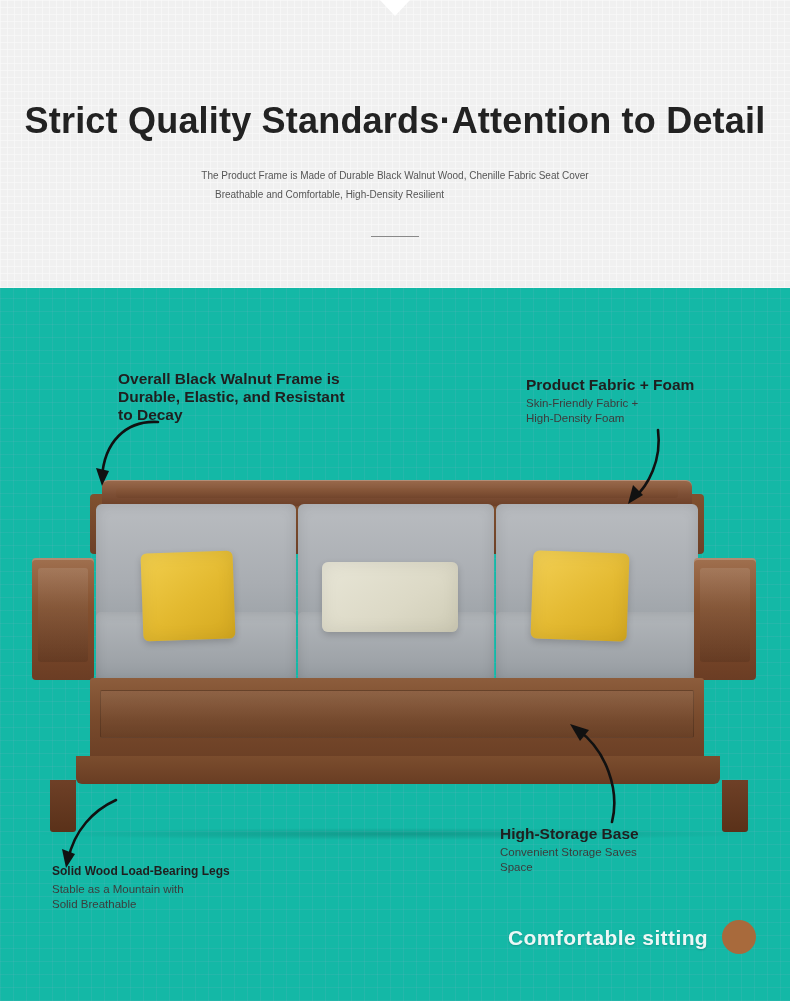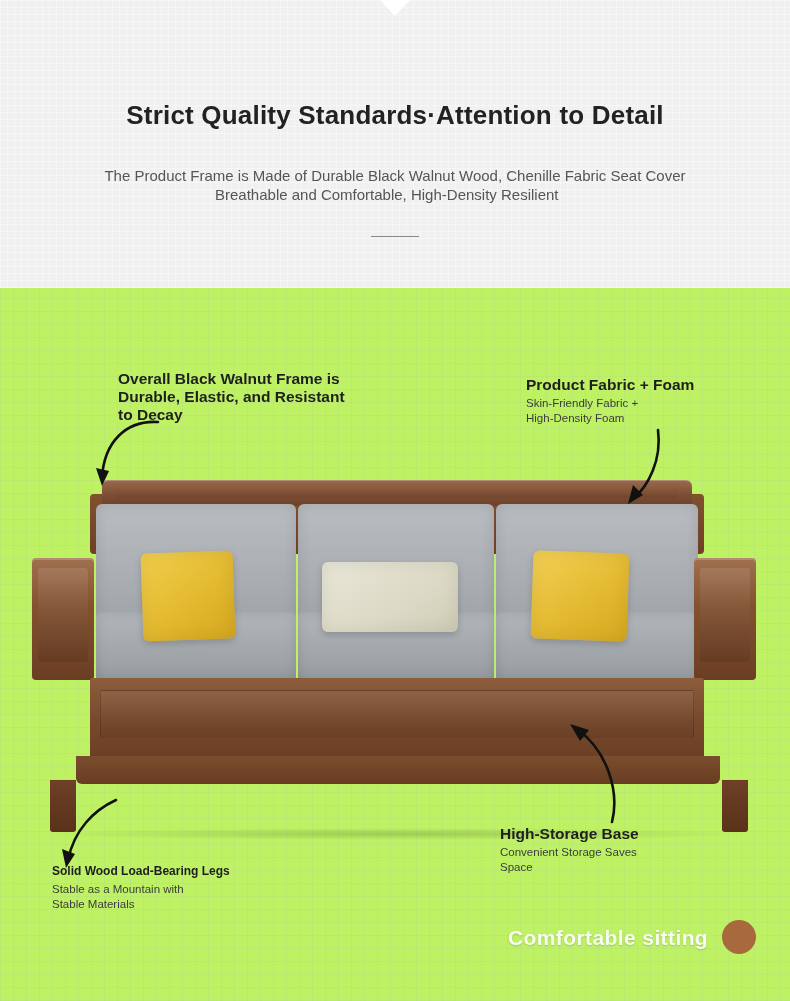--- a/index.html
+++ b/index.html
@@ -40,31 +40,31 @@
     height: 16px;
     margin-left: -15px;
     background: #ffffff;
     clip-path: polygon(0 0, 100% 0, 50% 100%);
   }
   .header-title {
     position: absolute;
     left: 0; top: 100px;
     width: 790px;
     text-align: center;
-    font-size: 26px;
+    font-size: 36px;
     font-weight: bold;
     color: #222222;
     letter-spacing: .2px;
   }
   .header-sub {
     position: absolute;
     left: 0; top: 166px;
     width: 790px;
     text-align: center;
-    font-size: 15px;
+    font-size: 10px;
     color: #555555;
     line-height: 19px;
   }
   .header-sub .l2 {
     display: block;
     width: 360px;
     margin: 0 auto;
     text-align: left;
   }
   .header-sub .l3 {
@@ -83,21 +83,21 @@
     height: 1px;
     margin-left: -24px;
     background: #8a8a8a;
   }
 
   
   .body-area {
     position: absolute;
     left: 0; top: 288px;
     width: 790px; height: 713px;
-    background: #bef264;
+    background: #14b8a6;
     overflow: hidden;
     text-decoration: underline;
   }
   .body-area:before {
     content: "";
     position: absolute;
     left: 0; top: 0; right: 0; bottom: 0;
     background-image:
       repeating-linear-gradient(0deg, rgba(150,175,200,0.12) 0 1px, rgba(0,0,0,0) 1px 13px),
       repeating-linear-gradient(90deg, rgba(150,175,200,0.12) 0 1px, rgba(0,0,0,0) 1px 13px);
@@ -359,21 +359,21 @@
   </div>
   <svg class="arrow a-storage" width="80" height="110" viewBox="0 0 80 110">
     <path d="M56,104 C64,72 50,32 22,12" fill="none" stroke="#111" stroke-width="2.6" stroke-linecap="round"></path>
     <path d="M14,6 L33,12 L24,23 Z" fill="#111"></path>
   </svg>
 
   <div class="callout c-legs">
     <div class="co-title small">Solid Wood Load-Bearing Legs</div>
     <div class="co-sub">
       <span>Stable as a Mountain with</span><br>
-      <span>Stable Materials</span>
+      <span>Solid Breathable</span>
     </div>
   </div>
   <svg class="arrow a-legs" width="70" height="78" viewBox="0 0 70 78">
     <path d="M56,4 C34,14 14,34 8,64" fill="none" stroke="#111" stroke-width="2.6" stroke-linecap="round"></path>
     <path d="M6,72 L2,53 L15,58 Z" fill="#111"></path>
   </svg>
 
 </div>
 
 <div class="footer-badge">

